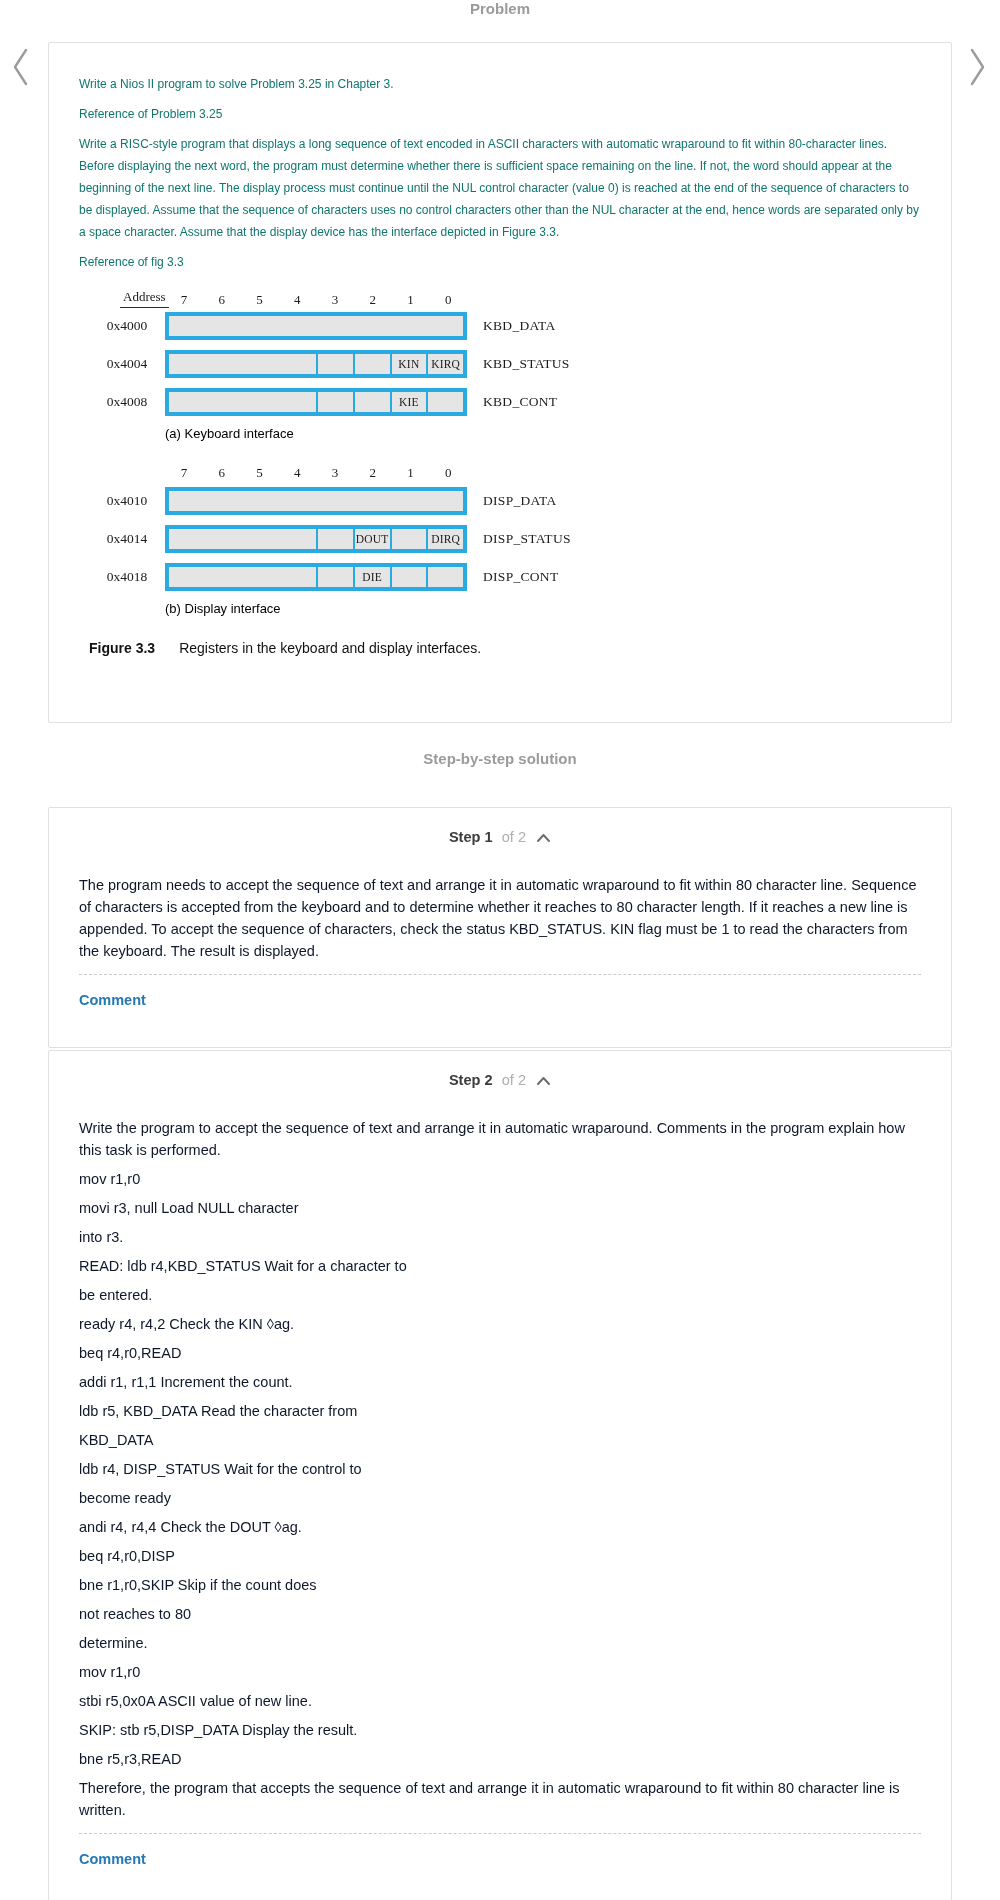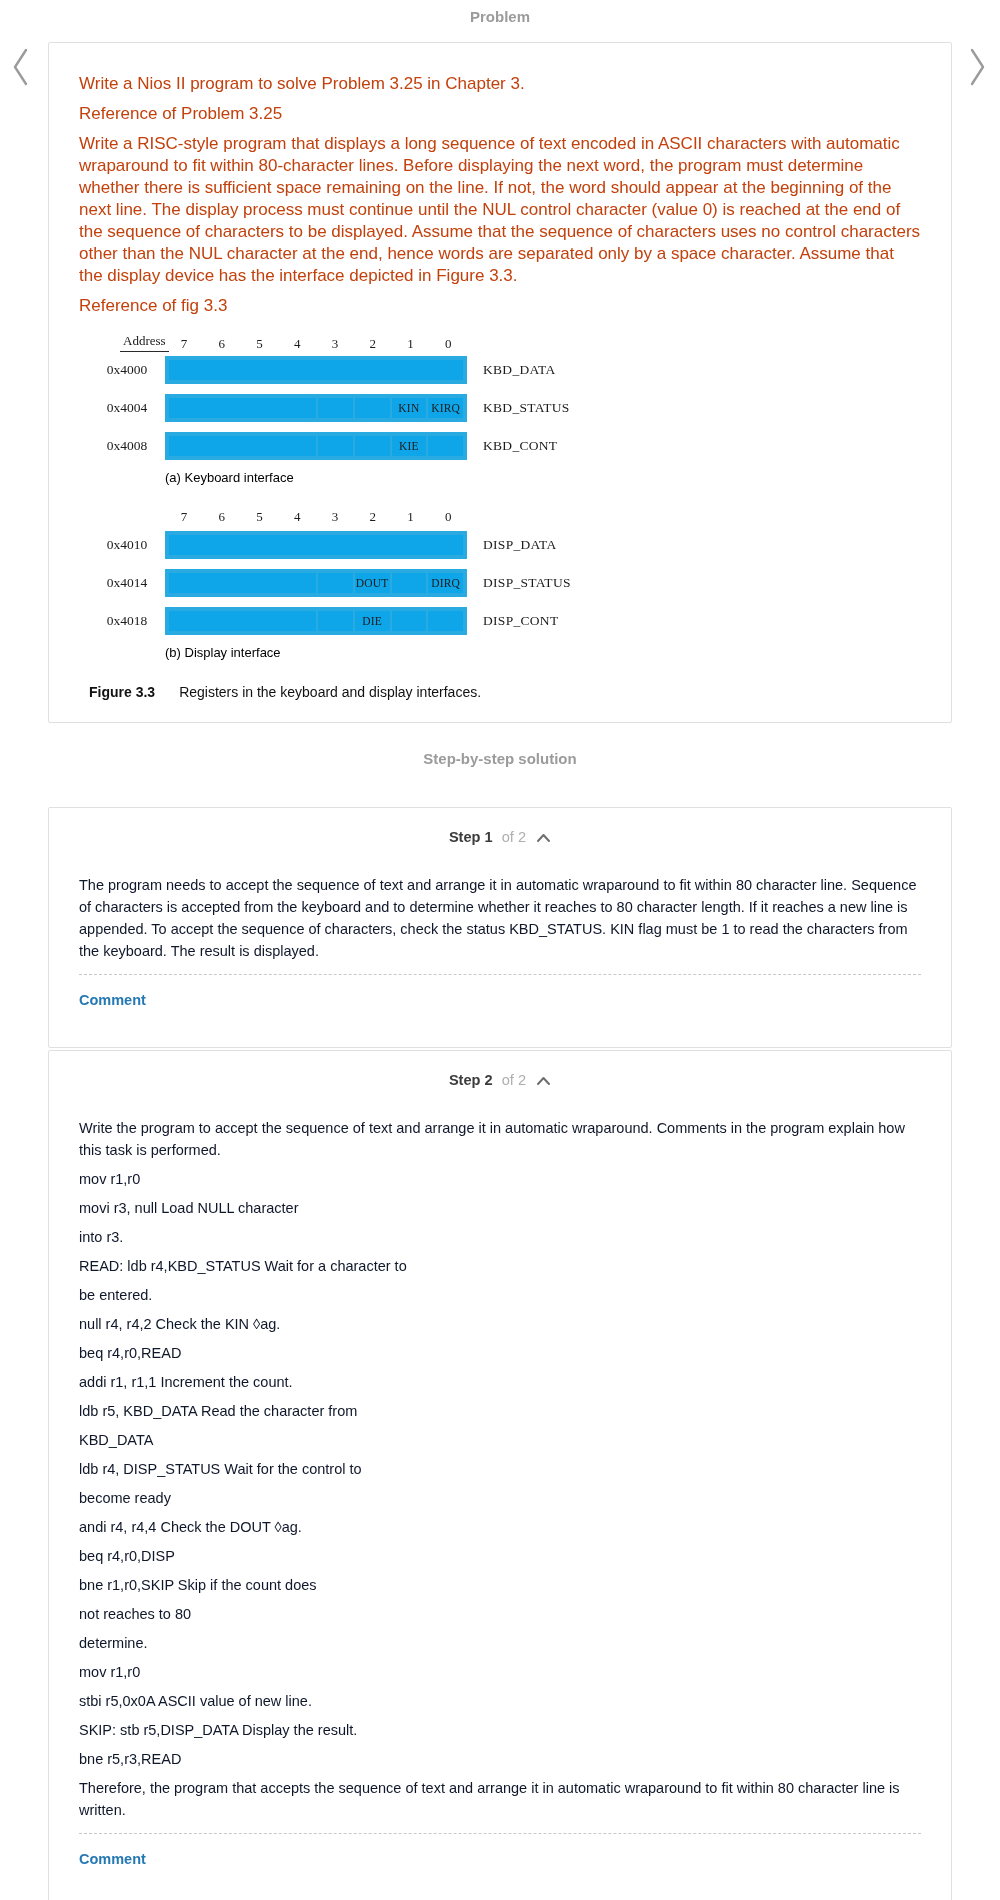--- a/index.html
+++ b/index.html
@@ -8,55 +8,55 @@
     width:1000px; height:1900px; position:relative;
     background:#ffffff;
     font-family:"Liberation Sans", sans-serif;
     color:#4b4b4b;
     overflow:hidden;
   }
   .section-title {
     position:absolute; left:0; right:0; text-align:center;
     font-size:15px; font-weight:bold; color:#9b9b9b;
   }
-  .problem-title { top:8px; }
+  .problem-title { top:0; }
   .solution-title { top:750px; }
 
   .nav-btn {
     position:absolute; top:46px; width:26px; height:42px;
     background:none; border:none; padding:0; cursor:pointer;
   }
   .nav-prev { left:8px; }
   .nav-next { right:10px; }
 
   .card {
     position:absolute; left:48px; width:904px;
     background:#fff; border:1px solid #e0e0e0; border-radius:2px;
   }
   .problem-card { top:42px; height:681px; padding:30px 30px 0 30px; }
 
-  .par { font-size:17px; line-height:22px; margin:0 0 8px 0; color:#c2410c; }
+  .par { font-size:12px; line-height:22px; margin:0 0 8px 0; color:#0f766e; }
 
   
   .fig {
     margin:14px 0 0 10px;
     font-family:"Liberation Serif", serif;
     color:#1b1b1b; width:560px;
   }
   .fig-head { display:flex; align-items:flex-end; margin-bottom:4px; }
   .addr-col { width:76px; text-align:center; }
   .addr-header { font-size:13px; border-bottom:1px solid #2a2a2a; padding:0 3px 2px 3px; display:inline-block;margin-left:31px; }
   .bits-row { display:flex; width:302px; }
   .bit { width:12.5%; text-align:center; font-size:13px; }
   .bits-standalone { margin-left:76px; margin-bottom:6px; }
   .reg-row { display:flex; align-items:center; margin-bottom:10px; height:28px; }
   .reg-addr { width:76px; text-align:center; font-size:13.5px; }
   .reg-box {
     width:302px; height:28px; border:4px solid #29abe2;
-    background:#0ea5e9; display:flex; align-items:center;
+    background:#e5e5e5; display:flex; align-items:center;
   }
   .cell { height:100%; }
   .cell.big { width:50%; }
   .cell.small {
     width:12.5%; border-left:2px solid #29abe2;
     font-size:11.5px; display:flex; align-items:center; justify-content:center;
     letter-spacing:0.2px;
   }
   .reg-name { margin-left:16px; font-size:13.5px; letter-spacing:0.3px; white-space:nowrap; }
   .fig-caption {
@@ -233,21 +233,21 @@
               <polyline points="2,8 7.5,2 13,8" fill="none" stroke="#6e6e6e" stroke-width="2" stroke-linecap="round" stroke-linejoin="round"></polyline>
             </svg></span></button>
     </div>
     <div class="step-body">
         <p class="step-par">Write the program to accept the sequence of text and arrange it in automatic wraparound. Comments in the program explain how this task is performed.</p>
         <p class="step-par">mov r1,r0</p>
         <p class="step-par">movi r3, null Load NULL character</p>
         <p class="step-par">into r3.</p>
         <p class="step-par">READ: ldb r4,KBD_STATUS Wait for a character to</p>
         <p class="step-par">be entered.</p>
-        <p class="step-par">null r4, r4,2 Check the KIN ◊ag.</p>
+        <p class="step-par">ready r4, r4,2 Check the KIN ◊ag.</p>
         <p class="step-par">beq r4,r0,READ</p>
         <p class="step-par">addi r1, r1,1 Increment the count.</p>
         <p class="step-par">ldb r5, KBD_DATA Read the character from</p>
         <p class="step-par">KBD_DATA</p>
         <p class="step-par">ldb r4, DISP_STATUS Wait for the control to</p>
         <p class="step-par">become ready</p>
         <p class="step-par">andi r4, r4,4 Check the DOUT ◊ag.</p>
         <p class="step-par">beq r4,r0,DISP</p>
         <p class="step-par">bne r1,r0,SKIP Skip if the count does</p>
         <p class="step-par">not reaches to 80</p>

